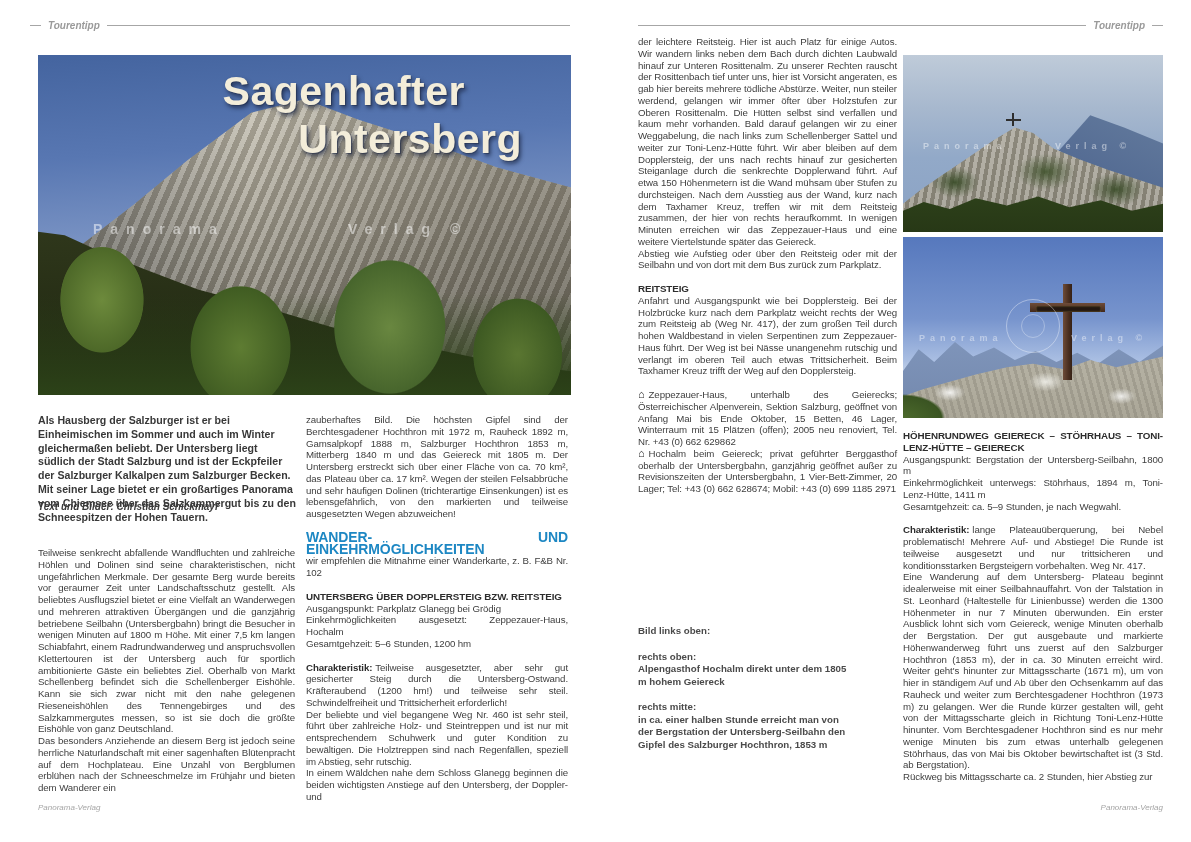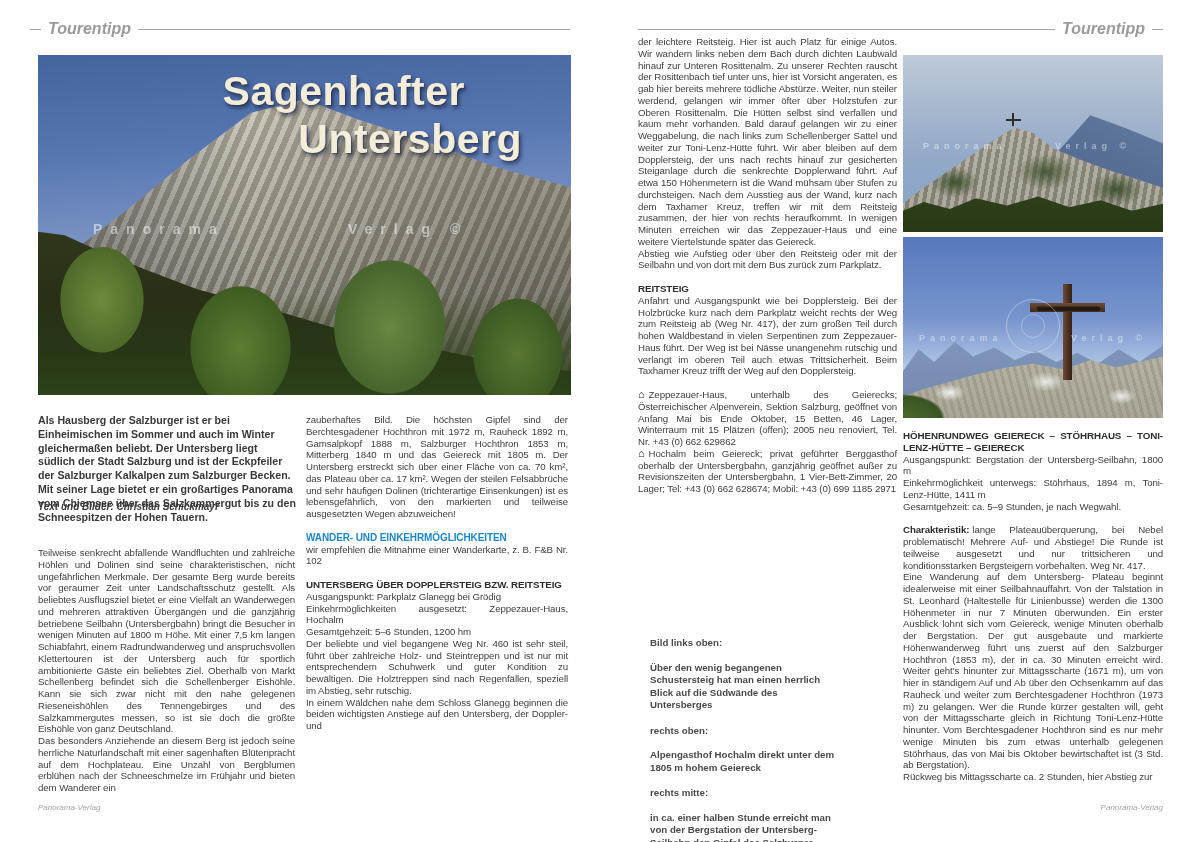--- a/index.html
+++ b/index.html
@@ -1,54 +1,54 @@
 <!DOCTYPE html>
 <html><head>
 <meta charset="utf-8">
 <style>
   html,body{margin:0;padding:0;background:#ffffff;}
   #spread{position:relative;width:1191px;height:842px;background:#ffffff;overflow:hidden;
           font-family:"Liberation Sans",sans-serif;color:#3c3c3c;}
 
   
   .pagehead{position:absolute;top:20px;display:flex;align-items:center;gap:7px;
-            color:#9a9a9a;font-style:italic;font-weight:bold;font-size:16px;}
+            color:#9a9a9a;font-style:italic;font-weight:bold;font-size:10px;}
   .pagehead .rule{height:1px;background:#a6a6a6;}
   .rule-short{width:11px;}
   .rule-long{flex:1;}
   #head-left{left:30px;width:540px;}
   #head-right{left:638px;width:525px;}
   .pagefoot{position:absolute;top:803px;font-size:8px;font-style:italic;color:#a5a5a5;}
   #foot-left{left:38px;}
   #foot-right{right:28px;text-align:right;}
 
   
   .body-col{position:absolute;font-size:9.7px;line-height:11.75px;text-align:justify;
             letter-spacing:-0.1px;color:#3e3e3e;}
   .body-col p{margin:0;}
   .gap{margin-top:12px !important;}
   .h-black{font-weight:bold;color:#2d2d2d;font-size:9.8px;margin:0;}
-  .h-blue{font-weight:bold;font-size:10px;margin:0;}
+  .h-blue{font-weight:bold;font-size:14px;margin:0;}
   .lead{font-weight:bold;color:#2d2d2d;margin-right:3px;}
   .hut-icon{font-size:11px;color:#2b2b2b;margin-right:4px;font-weight:bold;}
 
   
   #intro{position:absolute;left:38px;top:414px;width:258px;font-size:10.6px;
          line-height:13.8px;font-weight:bold;color:#383838;text-align:left;}
   #byline{position:absolute;left:38px;top:501px;font-size:10px;font-style:italic;
           font-weight:bold;color:#3a3a3a;}
   #col1{left:38px;top:547px;width:257px;}
   #col2{left:306px;top:414px;width:262px;}
 
   
   #rcol1{left:638px;top:36px;width:259px;}
   #captions{position:absolute;left:638px;top:625px;width:214px;font-size:9.7px;
             line-height:12.5px;font-weight:bold;color:#4a4a4a;}
   #captions .cap{margin:0 0 13px 0;}
-  #captions .cap p{margin:12px;}
+  #captions .cap p{margin:0;}
   #rcol2{left:903px;top:430px;width:260px;}
 
   
   .photo{position:absolute;overflow:hidden;}
   .layer{position:absolute;inset:0;}
   #main-photo{left:38px;top:55px;width:533px;height:340px;}
   #main-photo .sky{background:linear-gradient(176deg,#44649f 0%,#5877b2 28%,#7b94c4 52%,#9fb2d4 62%,#b4c2da 70%);}
   #main-photo .rock{background:
       repeating-linear-gradient(113deg,rgba(255,255,255,0.22) 0 5px,rgba(70,66,58,0.22) 5px 11px),
       linear-gradient(180deg,#cfcaba 0%,#a29d8f 45%,#7b776b 80%);
@@ -154,45 +154,45 @@
   </div>
 
   <div class="body-col" id="col2">
     <p>zauberhaftes Bild. Die höchsten Gipfel sind der Berchtesgadener Hochthron mit 1972 m, Rauheck 1892 m, Gamsalpkopf 1888 m, Salzburger Hochthron 1853 m, Mitterberg 1840 m und das Geiereck mit 1805 m. Der Untersberg erstreckt sich über einer Fläche von ca. 70 km², das Plateau über ca. 17 km². Wegen der steilen Felsabbrüche und sehr häufigen Dolinen (trichterartige Einsenkungen) ist es lebensgefährlich, von den markierten und teilweise ausgesetzten Wegen abzuweichen!</p>
     <p class="h-blue gap" id="blue-heading" style="color: rgb(29, 135, 195);">WANDER- UND EINKEHRMÖGLICHKEITEN</p>
     <p>wir empfehlen die Mitnahme einer Wanderkarte, z. B. F&amp;B Nr. 102</p>
     <p class="h-black gap">UNTERSBERG ÜBER DOPPLERSTEIG BZW. REITSTEIG</p>
     <p>Ausgangspunkt: Parkplatz Glanegg bei Grödig</p>
     <p>Einkehrmöglichkeiten ausgesetzt: Zeppezauer-Haus, Hochalm</p>
     <p>Gesamtgehzeit: 5–6 Stunden, 1200 hm</p>
+    <p class="gap"><span class="lead">Charakteristik:</span><span>Teilweise ausgesetzter, aber sehr gut gesicherter Steig durch die Untersberg-Ostwand. Kräfteraubend (1200 hm!) und teilweise sehr steil. Schwindelfreiheit und Trittsicherheit erforderlich!</span></p>
     <p>Der beliebte und viel begangene Weg Nr. 460 ist sehr steil, führt über zahlreiche Holz- und Steintreppen und ist nur mit entsprechendem Schuhwerk und guter Kondition zu bewältigen. Die Holztreppen sind nach Regenfällen, speziell im Abstieg, sehr rutschig.</p>
     <p>In einem Wäldchen nahe dem Schloss Glanegg beginnen die beiden wichtigsten Anstiege auf den Untersberg, der Doppler- und</p>
   </div>
 
   <div class="body-col" id="rcol1">
     <p>der leichtere Reitsteig. Hier ist auch Platz für einige Autos. Wir wandern links neben dem Bach durch dichten Laubwald hinauf zur Unteren Rosittenalm. Zu unserer Rechten rauscht der Rosittenbach tief unter uns, hier ist Vorsicht angeraten, es gab hier bereits mehrere tödliche Abstürze. Weiter, nun steiler werdend, gelangen wir immer öfter über Holzstufen zur Oberen Rosittenalm. Die Hütten selbst sind verfallen und kaum mehr vorhanden. Bald darauf gelangen wir zu einer Weggabelung, die nach links zum Schellenberger Sattel und weiter zur Toni-Lenz-Hütte führt. Wir aber bleiben auf dem Dopplersteig, der uns nach rechts hinauf zur gesicherten Steiganlage durch die senkrechte Dopplerwand führt. Auf etwa 150 Höhenmetern ist die Wand mühsam über Stufen zu durchsteigen. Nach dem Ausstieg aus der Wand, kurz nach dem Taxhamer Kreuz, treffen wir mit dem Reitsteig zusammen, der hier von rechts heraufkommt. In wenigen Minuten erreichen wir das Zeppezauer-Haus und eine weitere Viertelstunde später das Geiereck.</p>
     <p>Abstieg wie Aufstieg oder über den Reitsteig oder mit der Seilbahn und von dort mit dem Bus zurück zum Parkplatz.</p>
     <p class="h-black gap">REITSTEIG</p>
     <p>Anfahrt und Ausgangspunkt wie bei Dopplersteig. Bei der Holzbrücke kurz nach dem Parkplatz weicht rechts der Weg zum Reitsteig ab (Weg Nr. 417), der zum großen Teil durch hohen Waldbestand in vielen Serpentinen zum Zeppezauer-Haus führt. Der Weg ist bei Nässe unangenehm rutschig und verlangt im oberen Teil auch etwas Trittsicherheit. Beim Taxhamer Kreuz trifft der Weg auf den Dopplersteig.</p>
     <p class="gap"><span class="hut-icon">⌂</span><span>Zeppezauer-Haus, unterhalb des Geierecks; Österreichischer Alpenverein, Sektion Salzburg, geöffnet von Anfang Mai bis Ende Oktober, 15 Betten, 46 Lager, Winterraum mit 15 Plätzen (offen); 2005 neu renoviert, Tel. Nr. +43 (0) 662 629862</span></p>
     <p><span class="hut-icon">⌂</span><span>Hochalm beim Geiereck; privat geführter Berggasthof oberhalb der Untersbergbahn, ganzjährig geöffnet außer zu Revisionszeiten der Untersbergbahn, 1 Vier-Bett-Zimmer, 20 Lager; Tel: +43 (0) 662 628674; Mobil: +43 (0) 699 1185 2971</span></p>
   </div>
 
   <div id="captions">
     <div class="cap">
       <p>Bild links oben:</p>
-      <p>Über den wenig begangenen Schustersteig hat man einen herrlich Blick auf die Südwände des Untersberges</p>
     </div>
     <div class="cap">
       <p>rechts oben:</p>
       <p>Alpengasthof Hochalm direkt unter dem 1805 m hohem Geiereck</p>
     </div>
     <div class="cap">
       <p>rechts mitte:</p>
-      <p>in ca. einer halben Stunde erreicht man von der Bergstation der Untersberg-Seilbahn den Gipfel des Salzburger Hochthron, 3106 m</p>
+      <p>in ca. einer halben Stunde erreicht man von der Bergstation der Untersberg-Seilbahn den Gipfel des Salzburger Hochthron, 1853 m</p>
     </div>
   </div>
 
   <div class="photo" id="photo1">
     <div class="layer sky"></div>
     <div class="layer darkmtn"></div>
     <div class="layer ridge"></div>
     <div class="layer fore"></div>
     <div class="cross-v"></div>
     <div class="cross-h"></div>

